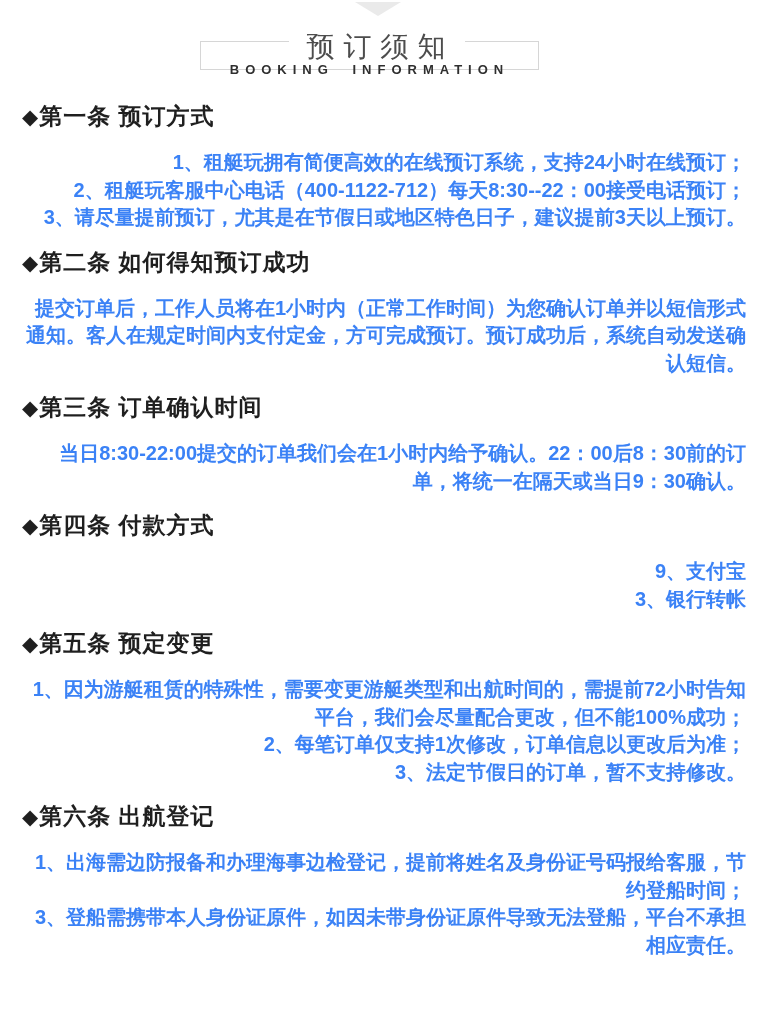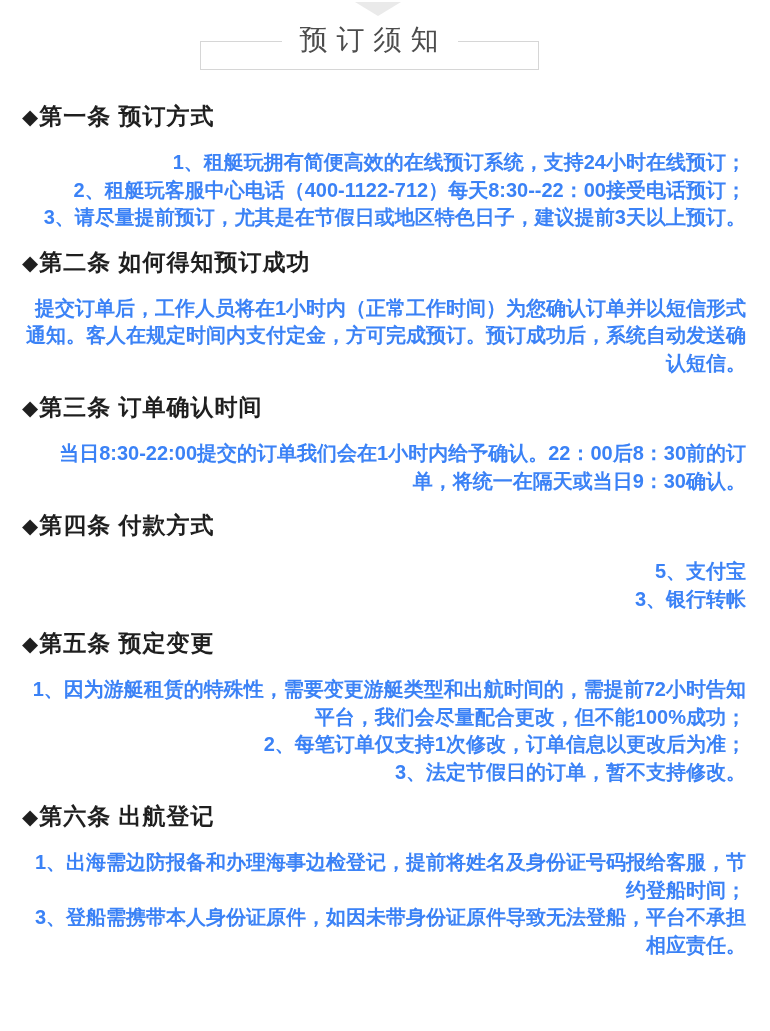--- a/index.html
+++ b/index.html
@@ -41,21 +41,21 @@
     top: 41px;
     width: 337px;
     height: 27px;
     border: 1px solid #d6d6d6;
   }
   .page-title {
     position: absolute;
     left: 50%;
     top: 0;
     transform: translate(-50%, -54%);
-    margin: 0;
+    margin: 7px;
     padding: 0 10px 0 18px;
     background: #ffffff;
     white-space: nowrap;
     font-size: 28px;
     font-weight: 500;
     letter-spacing: 9px;
     color: #4d4d4d;
   }
   .page-subtitle {
     position: absolute;
@@ -97,20 +97,21 @@
 </style>
 </head>
 <body>
 
 <div class="page">
 
   <div class="header">
     <div class="arrow-down"></div>
     <div class="title-frame">
       <h1 class="page-title">预订须知</h1>
+      <div class="page-subtitle">BOOKING INFORMATION</div>
     </div>
   </div>
 
   <div class="content">
 
     <section>
       <h2 class="section-heading"><span class="diamond">◆</span><span>第一条 预订方式</span></h2>
       <p class="section-item">1、租艇玩拥有简便高效的在线预订系统，支持24小时在线预订；</p>
       <p class="section-item">2、租艇玩客服中心电话（400-1122-712）每天8:30--22：00接受电话预订；</p>
       <p class="section-item">3、请尽量提前预订，尤其是在节假日或地区特色日子，建议提前3天以上预订。</p>
@@ -121,21 +122,21 @@
       <p class="section-item">提交订单后，工作人员将在1小时内（正常工作时间）为您确认订单并以短信形式通知。客人在规定时间内支付定金，方可完成预订。预订成功后，系统自动发送确认短信。</p>
     </section>
 
     <section>
       <h2 class="section-heading"><span class="diamond">◆</span><span>第三条 订单确认时间</span></h2>
       <p class="section-item">当日8:30-22:00提交的订单我们会在1小时内给予确认。22：00后8：30前的订单，将统一在隔天或当日9：30确认。</p>
     </section>
 
     <section>
       <h2 class="section-heading"><span class="diamond">◆</span><span>第四条 付款方式</span></h2>
-      <p class="section-item">5、支付宝</p>
+      <p class="section-item">9、支付宝</p>
       <p class="section-item">3、银行转帐</p>
     </section>
 
     <section>
       <h2 class="section-heading"><span class="diamond">◆</span><span>第五条 预定变更</span></h2>
       <p class="section-item">1、因为游艇租赁的特殊性，需要变更游艇类型和出航时间的，需提前72小时告知平台，我们会尽量配合更改，但不能100%成功；</p>
       <p class="section-item">2、每笔订单仅支持1次修改，订单信息以更改后为准；</p>
       <p class="section-item">3、法定节假日的订单，暂不支持修改。</p>
     </section>
 

